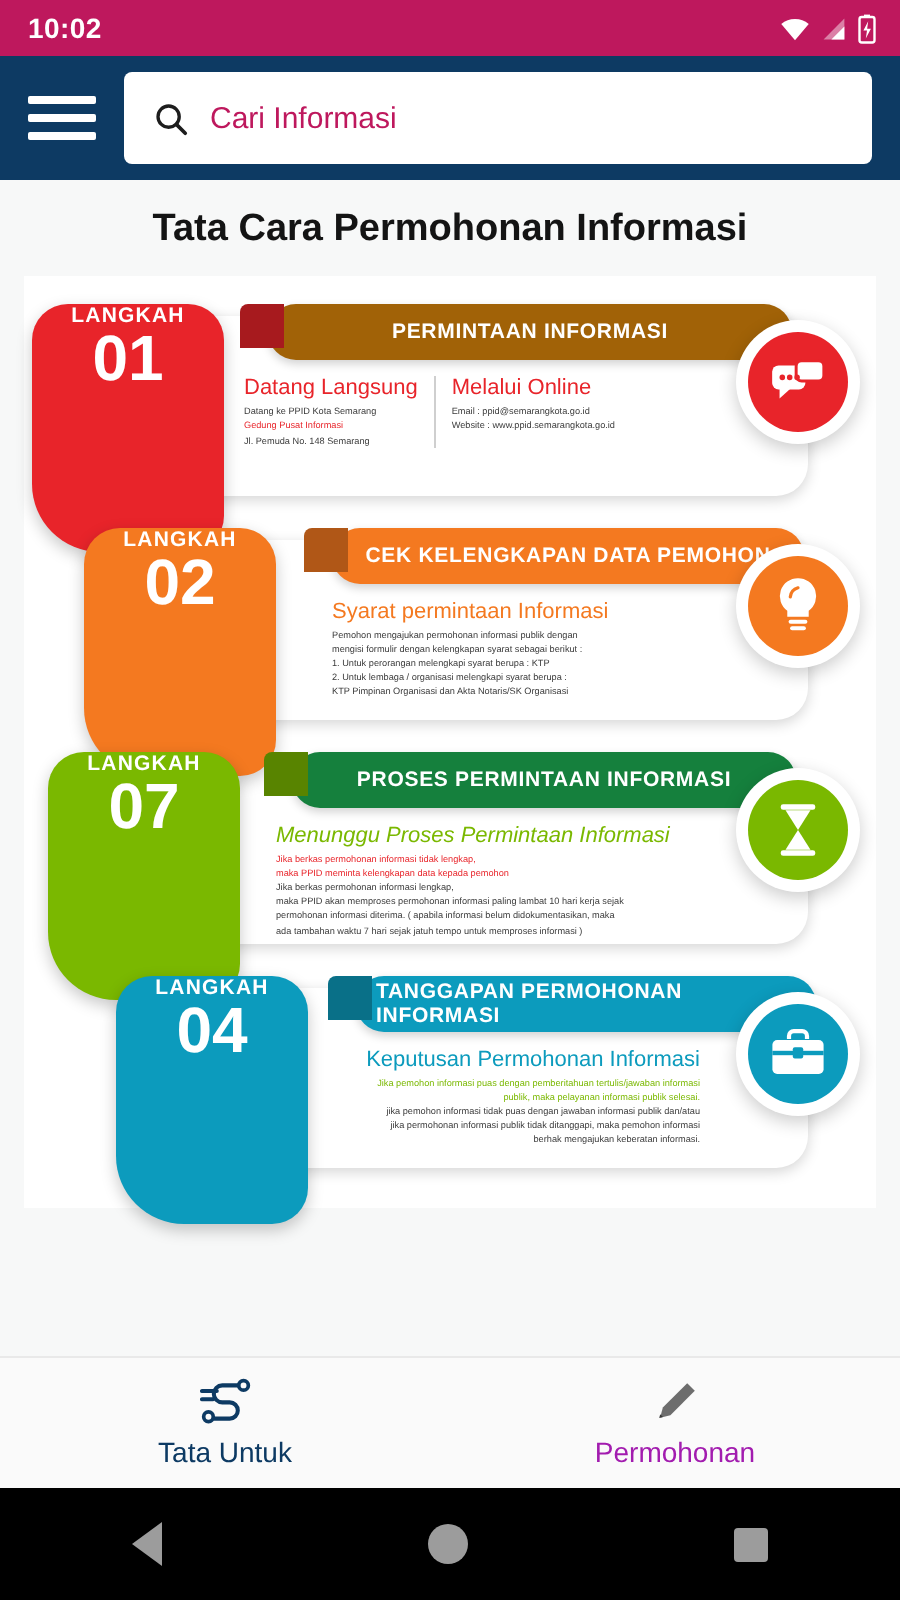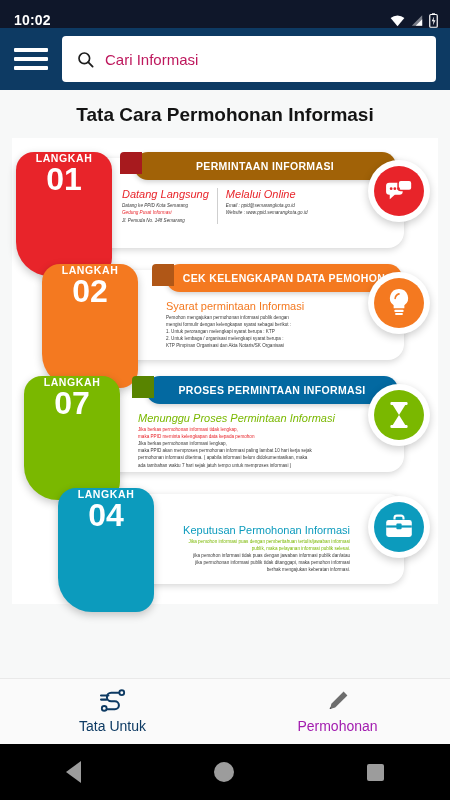--- a/index.html
+++ b/index.html
@@ -6,22 +6,22 @@
   html,body{ width:450px; height:800px; }
   body{
     font-family:"Liberation Sans", sans-serif;
     background:#f7f8f8;
     overflow:hidden;
     position:relative;
   }
 
   
   .statusbar{
-    height:28px; background:#0f172a; color:#fff;
-    display:flex; align-items:flex-end; justify-content:space-between;
+    height:28px; background:#be185d; color:#fff;
+    display:flex; align-items:center; justify-content:space-between;
     padding:0 12px 0 14px;
   }
   .statusbar .clock{ font-size:14px; font-weight:bold; letter-spacing:.2px; }
   .status-icons{ display:flex; align-items:center; gap:5px; }
 
   
   .appbar{
     height:62px; background:#0d3a63;
     display:flex; align-items:center; padding:0 10px 0 14px; gap:14px;
   }
@@ -180,21 +180,21 @@
     <div class="step">
       <div class="panel"></div>
       <div class="ribbon" style="left:122px;right:42px;background:#a16207;">
         <span class="fold" style="background:#e8242a;"></span>
         <span>PERMINTAAN INFORMASI</span>
       </div>
       <div class="badge" style="background:#e8242a;">
         <span class="lbl">LANGKAH</span>
         <span class="num">01</span>
       </div>
-      <div class="body cols" style="left:110px;right:96px;font-style:italic;">
+      <div class="body cols" style="left:110px;right:96px;">
         <div class="c">
           <div class="h" style="color:#e8242a;">Datang Langsung</div>
           <div class="l">Datang ke PPID Kota Semarang</div>
           <div class="l" style="color:#e8242a;">Gedung Pusat Informasi</div>
           <div class="l">Jl. Pemuda No. 148 Semarang</div>
         </div>
         <div class="sep"></div>
         <div class="c">
           <div class="h" style="color:#e8242a;">Melalui Online</div>
           <div class="l">Email : ppid@semarangkota.go.id</div>
@@ -242,21 +242,21 @@
             <rect x="6.6" y="20.4" width="8.8" height="1.9" rx="1" fill="#fff"></rect>
             <rect x="7.3" y="23.4" width="7.4" height="1.9" rx="1" fill="#fff"></rect>
             <path d="M11 5.5 A5 5 0 0 0 7.4 9.8" fill="none" stroke="#f47920" stroke-width="1.5" stroke-linecap="round"></path>
           </svg>
         </div>
       </div>
     </div>
 
     <div class="step">
       <div class="panel"></div>
-      <div class="ribbon" style="left:126px;right:40px;background:#0369a1;">
+      <div class="ribbon" style="left:126px;right:40px;background:#15803d;">
         <span class="fold" style="background:#7ab800;"></span>
         <span>PROSES PERMINTAAN INFORMASI</span>
       </div>
       <div class="badge" style="background:#7ab800;">
         <span class="lbl">LANGKAH</span>
         <span class="num">07</span>
       </div>
       <div class="body" style="left:118px;right:92px;">
         <div class="head" style="color:#7ab800;font-style:italic;">Menunggu Proses Permintaan Informasi</div>
         <div class="txt">
@@ -275,20 +275,24 @@
             <rect x="3" y="22.4" width="16" height="2.6" rx="1.1" fill="#fff"></rect>
             <path d="M5.2 3.8 H16.8 L11 13 Z" fill="#fff"></path>
             <path d="M5.2 22.2 H16.8 L11 13 Z" fill="#fff"></path>
           </svg>
         </div>
       </div>
     </div>
 
     <div class="step">
       <div class="panel"></div>
+      <div class="ribbon" style="left:124px;right:30px;background:#0c9bbd;">
+        <span class="fold" style="background:#0c9bbd;"></span>
+        <span>TANGGAPAN PERMOHONAN INFORMASI</span>
+      </div>
       <div class="badge" style="background:#0c9bbd;">
         <span class="lbl">LANGKAH</span>
         <span class="num">04</span>
       </div>
       <div class="body" style="left:124px;right:88px;text-align:right;">
         <div class="head" style="color:#0c9bbd;">Keputusan Permohonan Informasi</div>
         <div class="txt">
           <span class="accent" style="color:#7ab800;">Jika pemohon informasi puas dengan pemberitahuan tertulis/jawaban informasi</span>
           <span class="accent" style="color:#7ab800;">publik, maka pelayanan informasi publik selesai.</span>
           <span class="accent">jika pemohon informasi tidak puas dengan jawaban informasi publik dan/atau</span>

